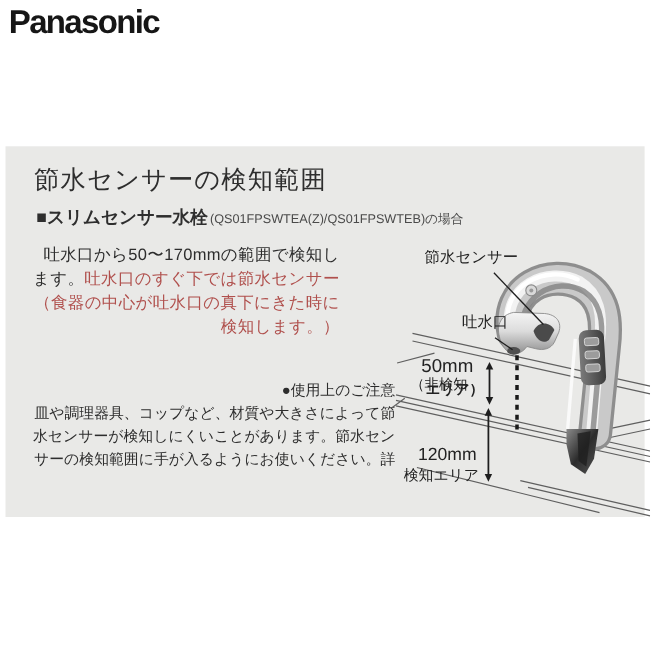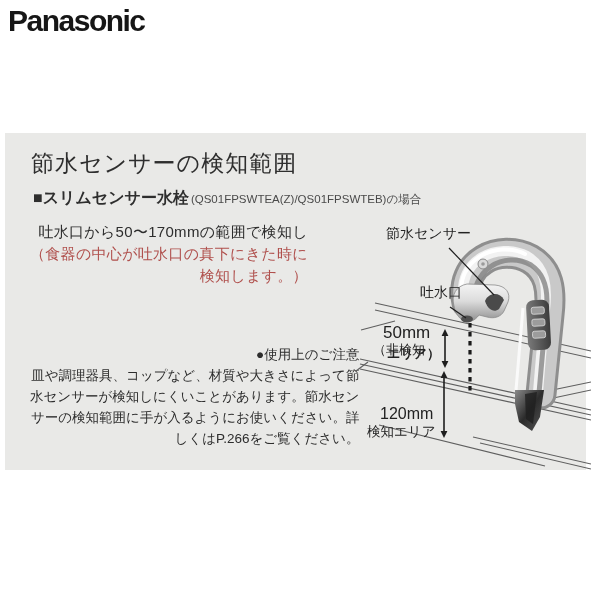--- a/index.html
+++ b/index.html
@@ -60,30 +60,30 @@
   <div class="panel">
 
     <h1 class="title">節水センサーの検知範囲</h1>
 
     <div class="subtitle">
       <span class="head">■スリムセンサー水栓</span><span class="models">(QS01FPSWTEA(Z)/QS01FPSWTEB)の場合</span>
     </div>
 
     <div class="desc">
       <div>吐水口から50〜170mmの範囲で検知し</div>
+      <div><span>ます。</span><span class="red">吐水口のすぐ下では節水センサー</span></div>
       <div class="red">（食器の中心が吐水口の真下にきた時に</div>
       <div class="red">検知します。）</div>
     </div>
 
     <div class="notes">
       <div>●使用上のご注意</div>
       <div>皿や調理器具、コップなど、材質や大きさによって節</div>
       <div>水センサーが検知しにくいことがあります。節水セン</div>
       <div>サーの検知範囲に手が入るようにお使いください。詳</div>
-      <div>しくはP.266をご覧ください。</div>
     </div>
 
     <svg class="diagram-svg" width="236" height="252" viewBox="352 218 236 252" xmlns="http://www.w3.org/2000/svg">
       <defs>
         <linearGradient id="chromeHead" x1="0" y1="0" x2="0" y2="1">
           <stop offset="0" stop-color="#f4f4f4"></stop>
           <stop offset="0.45" stop-color="#dcdcdc"></stop>
           <stop offset="1" stop-color="#8f8f8f"></stop>
         </linearGradient>
         <linearGradient id="panelGrad" x1="0" y1="0" x2="1" y2="0">

